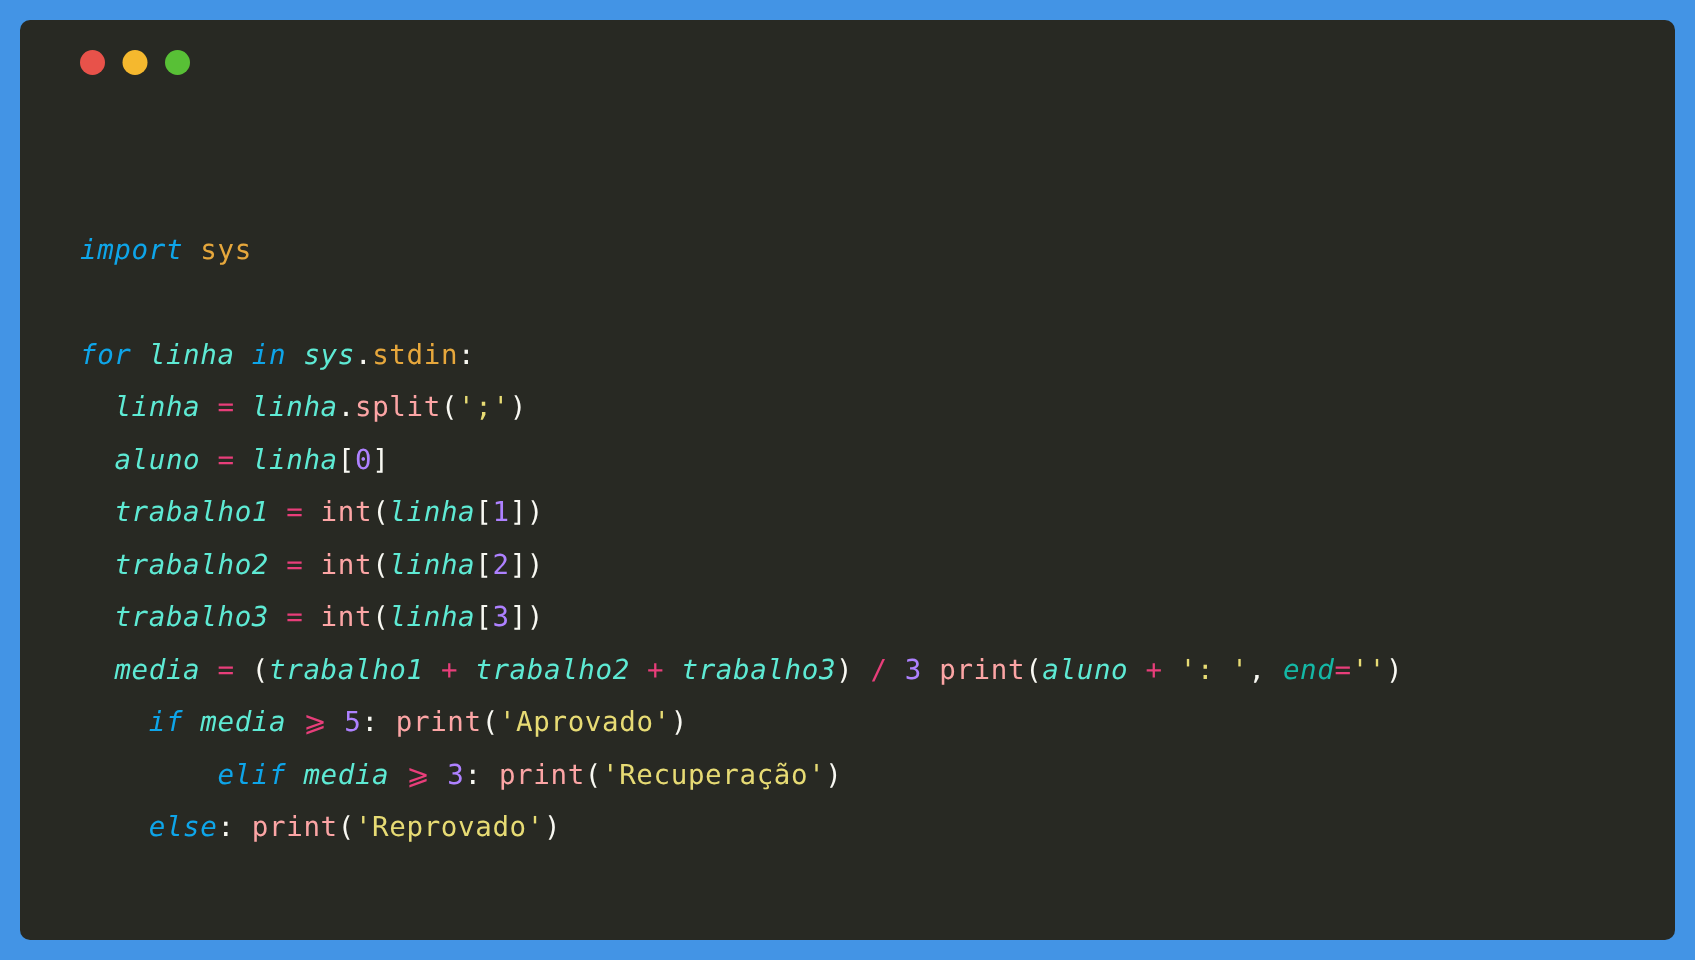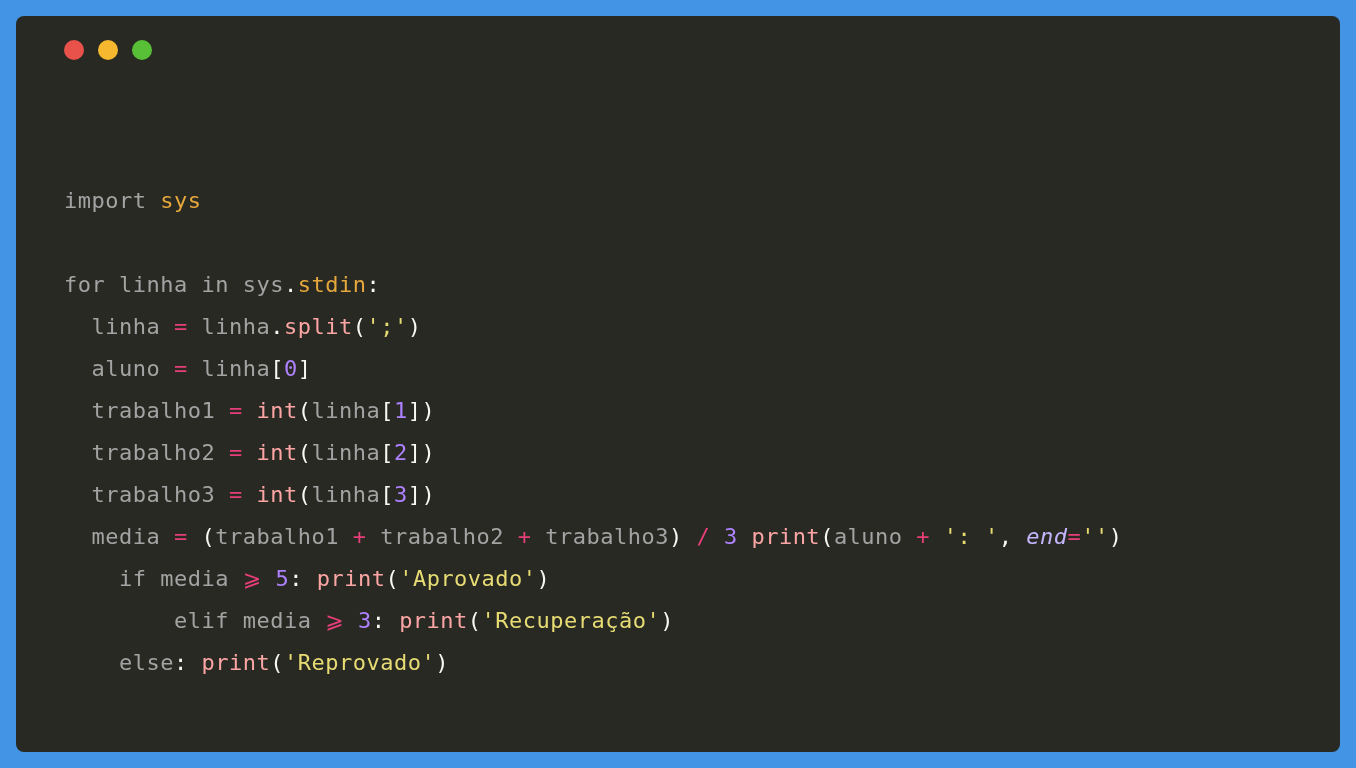--- a/index.html
+++ b/index.html
@@ -40,29 +40,29 @@
     top: 164px;
     left: 48px;
     right: 48px;
     line-height: 42px;
     white-space: pre;
     color: #f8f8f2;
     font-weight: 400;
     letter-spacing: 0.5px;
   }
 
-  .kw      { color: #a3a3a3; }   
+  .kw      { color: #0ea5e9; font-style: italic; }   
   .mod     { color: #e6a73c; }   
   .func    { color: #fca5a5; }   
   .str     { color: #e7db74; }   
   .num     { color: #ae81ff; }   
   .op      { color: #e83e7a; }   
   .punct   { color: #f8f8f2; }   
-  .ident   { color: #a3a3a3; }   
-  .param   { color: #c4b5fd; font-style: italic; } 
+  .ident   { color: #5eead4; font-style: italic; }   
+  .param   { color: #14b8a6; font-style: italic; } 
 </style>
 </head>
 <body>
 
 <div class="frame">
   <div class="traffic-lights">
     <div class="tl tl-red"></div>
     <div class="tl tl-yellow"></div>
     <div class="tl tl-green"></div>
   </div>

